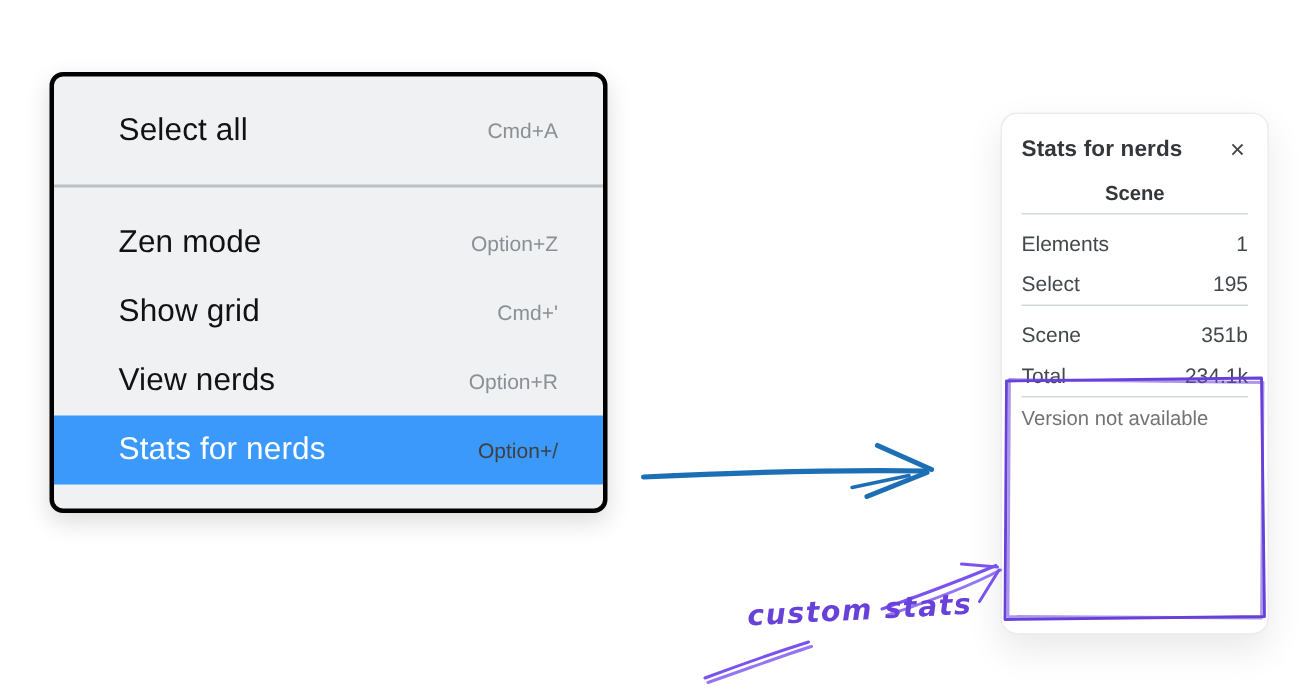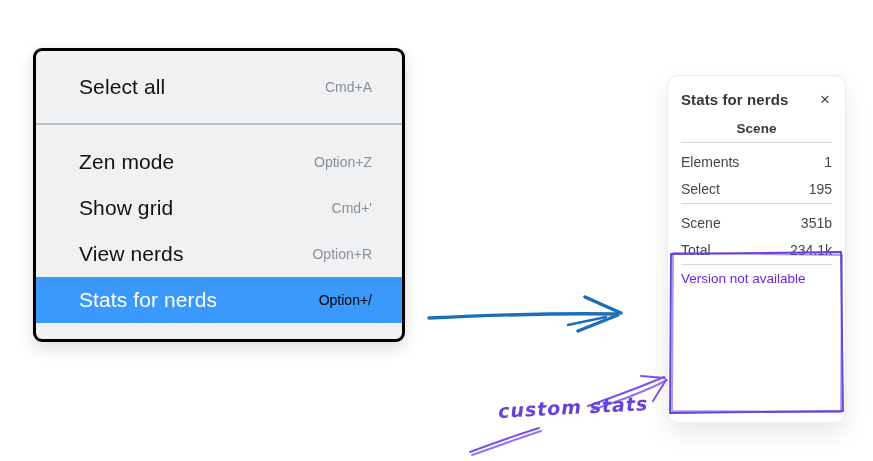--- a/index.html
+++ b/index.html
@@ -44,21 +44,21 @@
   .menu-shortcut {
     font-size: 14px;
     color: #8b9096;
   }
   .menu-divider {
     height: 0;
     border-top: 2px solid #bcc1c6;
   }
   .menu-row.highlighted { background: #3b99fc; }
   .menu-row.highlighted .menu-label { color: #ffffff; }
-  .menu-row.highlighted .menu-shortcut { color: #000000; }
+  .menu-row.highlighted .menu-shortcut { color: #404040; }
 
   
   .stats-panel {
     position: absolute;
     left: 667px;
     top: 75px;
     width: 179px;
     height: 348px;
     box-sizing: border-box;
     background: #ffffff;
@@ -102,21 +102,21 @@
   }
   .stats-row {
     display: flex;
     justify-content: space-between;
     font-size: 14px;
     line-height: 27px;
     color: #42474b;
   }
   .stats-note {
     font-size: 13.5px;
-    color: #6d28d9;
+    color: #737373;
     margin-top: 0;
     white-space: nowrap;
   }
 
   
   .overlay-svg {
     position: absolute;
     left: 0; top: 0;
     width: 873px; height: 461px;
     pointer-events: none;

